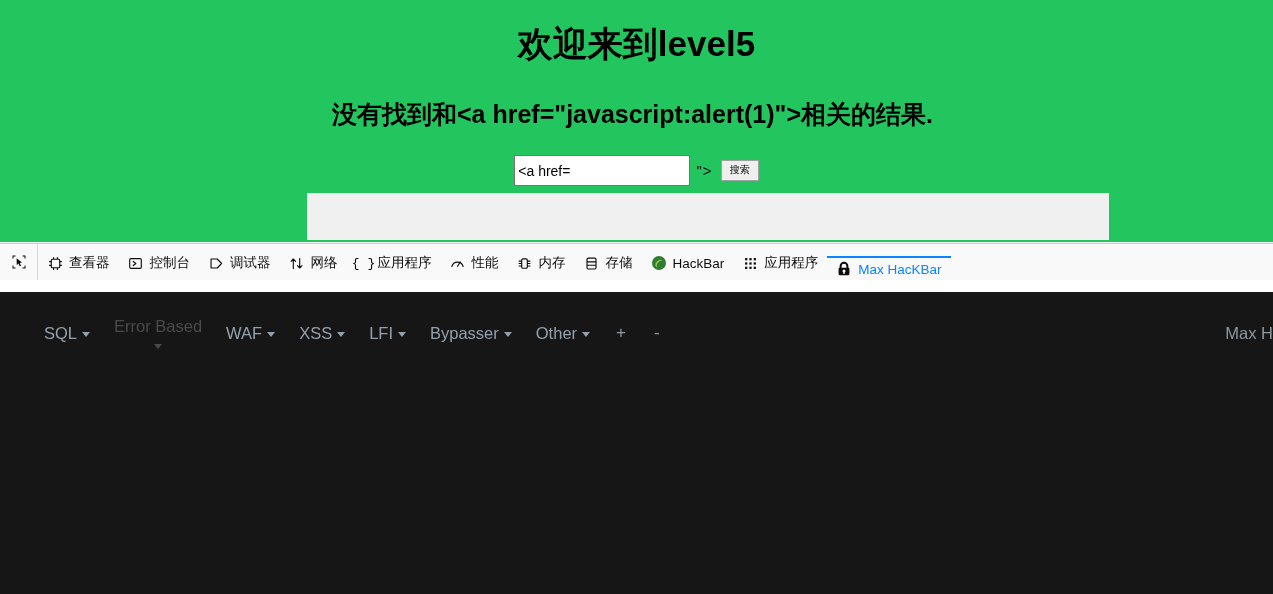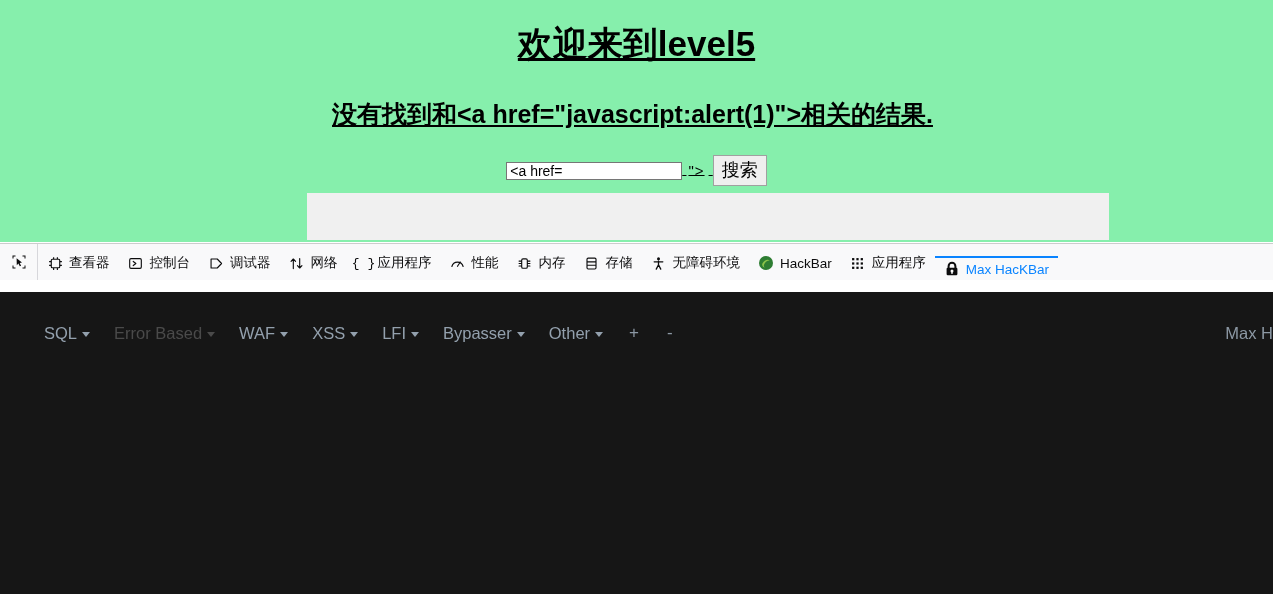--- a/index.html
+++ b/index.html
@@ -9,23 +9,22 @@
     overflow: hidden;
     background: #ffffff;
     font-family: "Liberation Sans", sans-serif;
   }
 
   
   #page {
     position: absolute;
     left: 0; top: 0;
     width: 1273px; height: 242px;
-    background: #86efac;
+    background: #22c55e;
     overflow: hidden;
-    text-decoration: underline;
   }
   .pg-title {
     text-align: center;
     font-size: 35px;
     font-weight: bold;
     color: #000;
     margin: 22px 0 0 0;
     line-height: 44px;
     letter-spacing: 0px;
   }
@@ -39,38 +38,38 @@
   }
   .pg-form {
     margin-top: 25px;
     text-align: center;
     font-size: 15px;
     color: #000;
     white-space: nowrap;
   }
   .pg-input {
     width: 176px;
-    height: 18px;
+    height: 31px;
     font-size: 14px;
     font-family: "Liberation Sans", sans-serif;
     padding: 1px 3px;
     border: 1px solid #767676;
     background: #fff;
     color: #000;
     vertical-align: middle;
     outline: none;
   }
   .pg-quote {
     font-size: 15px;
     padding: 0 4px 0 2px;
     vertical-align: middle;
     letter-spacing: 1px;
   }
   .pg-btn {
-    font-size: 18px;
+    font-size: 10px;
     font-family: "Liberation Sans", sans-serif;
     padding: 2px 8px 3px 8px;
     border: 1px solid #a0a0a0;
     background: #efefef;
     color: #000;
     vertical-align: middle;
     cursor: pointer;
   }
   .pg-imgbox {
     position: absolute;
@@ -138,21 +137,21 @@
     font-size: 16.5px;
   }
   .hb-menu-item {
     display: flex; align-items: center; gap: 5px;
     padding: 4px 12px;
     color: #93a0ad;
     cursor: pointer;
     white-space: nowrap;
   }
   .hb-menu-item.first { margin-left: 32px; }
-  .hb-menu-item.disabled { color: #4a4a4a; cursor: default; }
+  .hb-menu-item.disabled { color: #4a4a4a; cursor: default; flex-direction: column; }
   .caret {
     display: inline-block;
     width: 0; height: 0;
     border-left: 4.5px solid transparent;
     border-right: 4.5px solid transparent;
     border-top: 5px solid currentColor;
     margin-top: 3px;
   }
   .hb-plus, .hb-minus {
     padding: 4px 14px;
@@ -262,29 +261,20 @@
   <div class="dt-tab">
     <span class="dt-ico">
       <svg width="15" height="15" viewBox="0 0 16 16">
         <rect x="3.2" y="2.2" width="9.6" height="11.6" rx="1.3" fill="none" stroke="#0c0c0d" stroke-width="1.2"></rect>
         <path d="M3.2 6.2h9.6M3.2 9.8h9.6" stroke="#0c0c0d" stroke-width="1.2"></path>
       </svg>
     </span>
     <span>存储</span>
   </div>
 
-  <div class="dt-tab">
-    <span class="dt-ico">
-      <svg width="15" height="15" viewBox="0 0 16 16">
-        <circle cx="8" cy="2.8" r="1.6" fill="#0c0c0d"></circle>
-        <path d="M8 5.2v4.2M3.4 6.2h9.2M8 9.4L5.6 14M8 9.4L10.4 14" stroke="#0c0c0d" stroke-width="1.4" stroke-linecap="round"></path>
-      </svg>
-    </span>
-    <span>无障碍环境</span>
-  </div>
 
   <div class="dt-tab">
     <span class="dt-ico">
       <svg width="16" height="16" viewBox="0 0 16 16">
         <circle cx="8" cy="8" r="7" fill="#2e7d32"></circle>
         <path d="M4.4 8.6c1.6-3.4 5.2-4.6 7.4-3.2-2.2-.2-4.6 1.4-5.6 3.8-.7 1.7-.3 2.8.6 3.3-1.9-.4-3.1-2-2.4-3.9z" fill="#8bc34a"></path>
       </svg>
     </span>
     <span>HackBar</span>
   </div>

